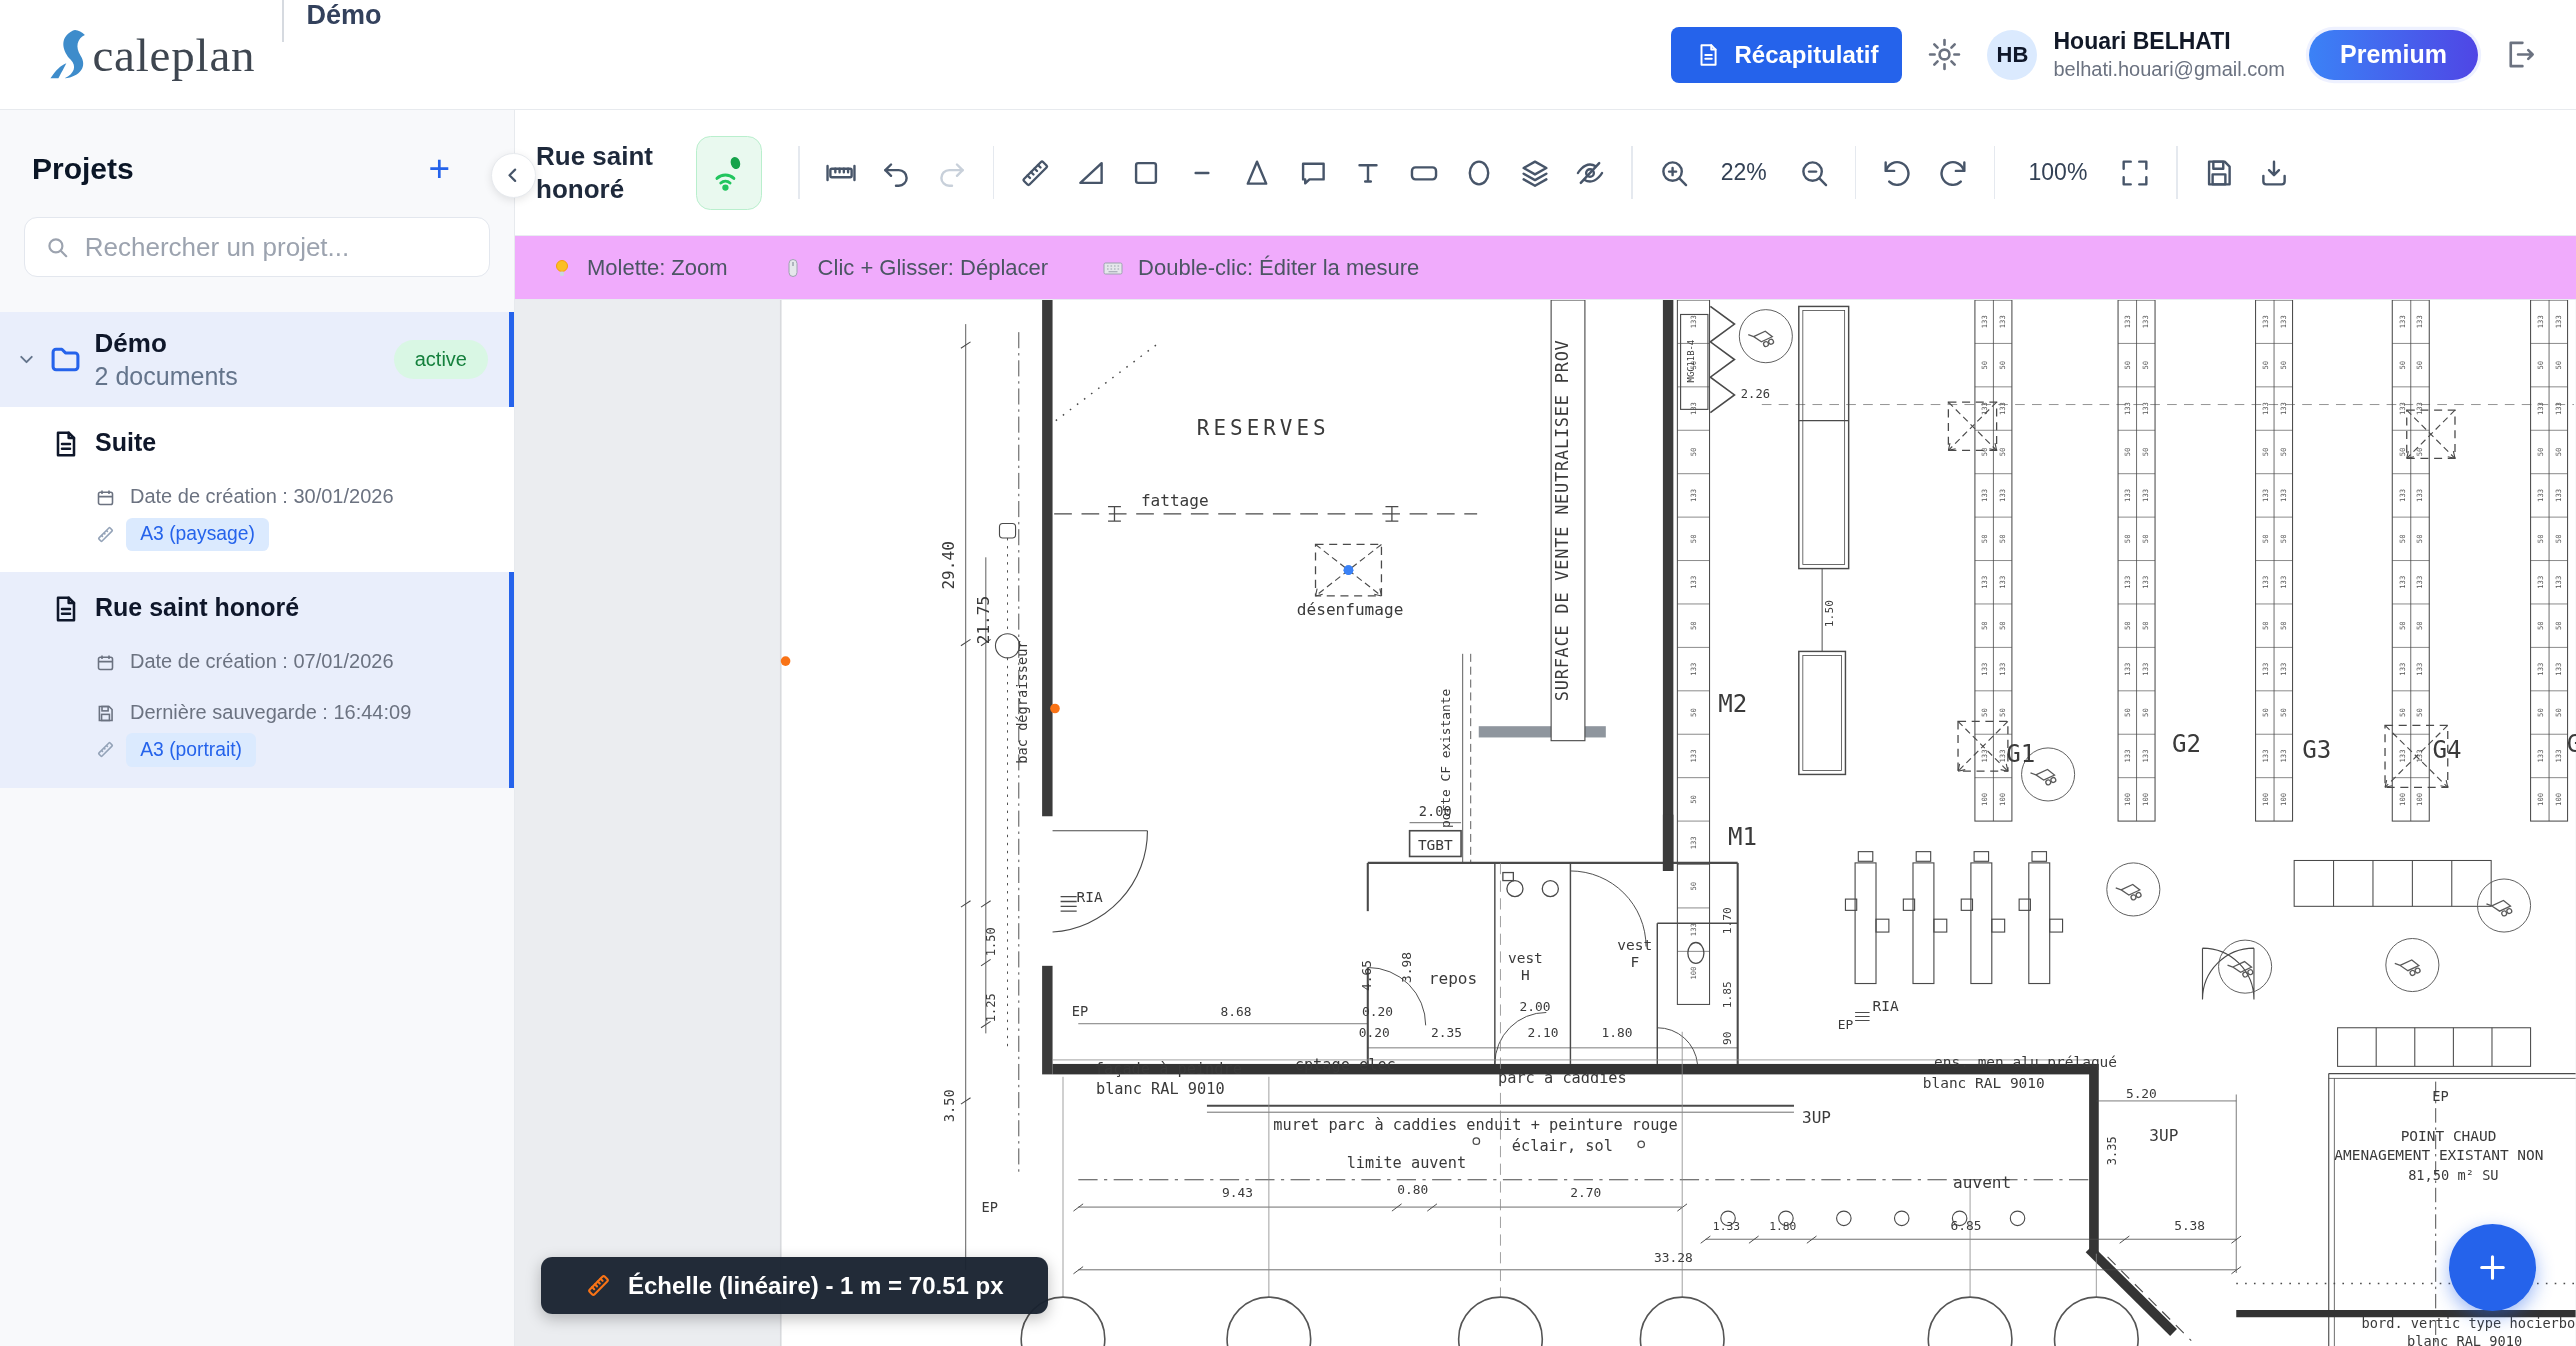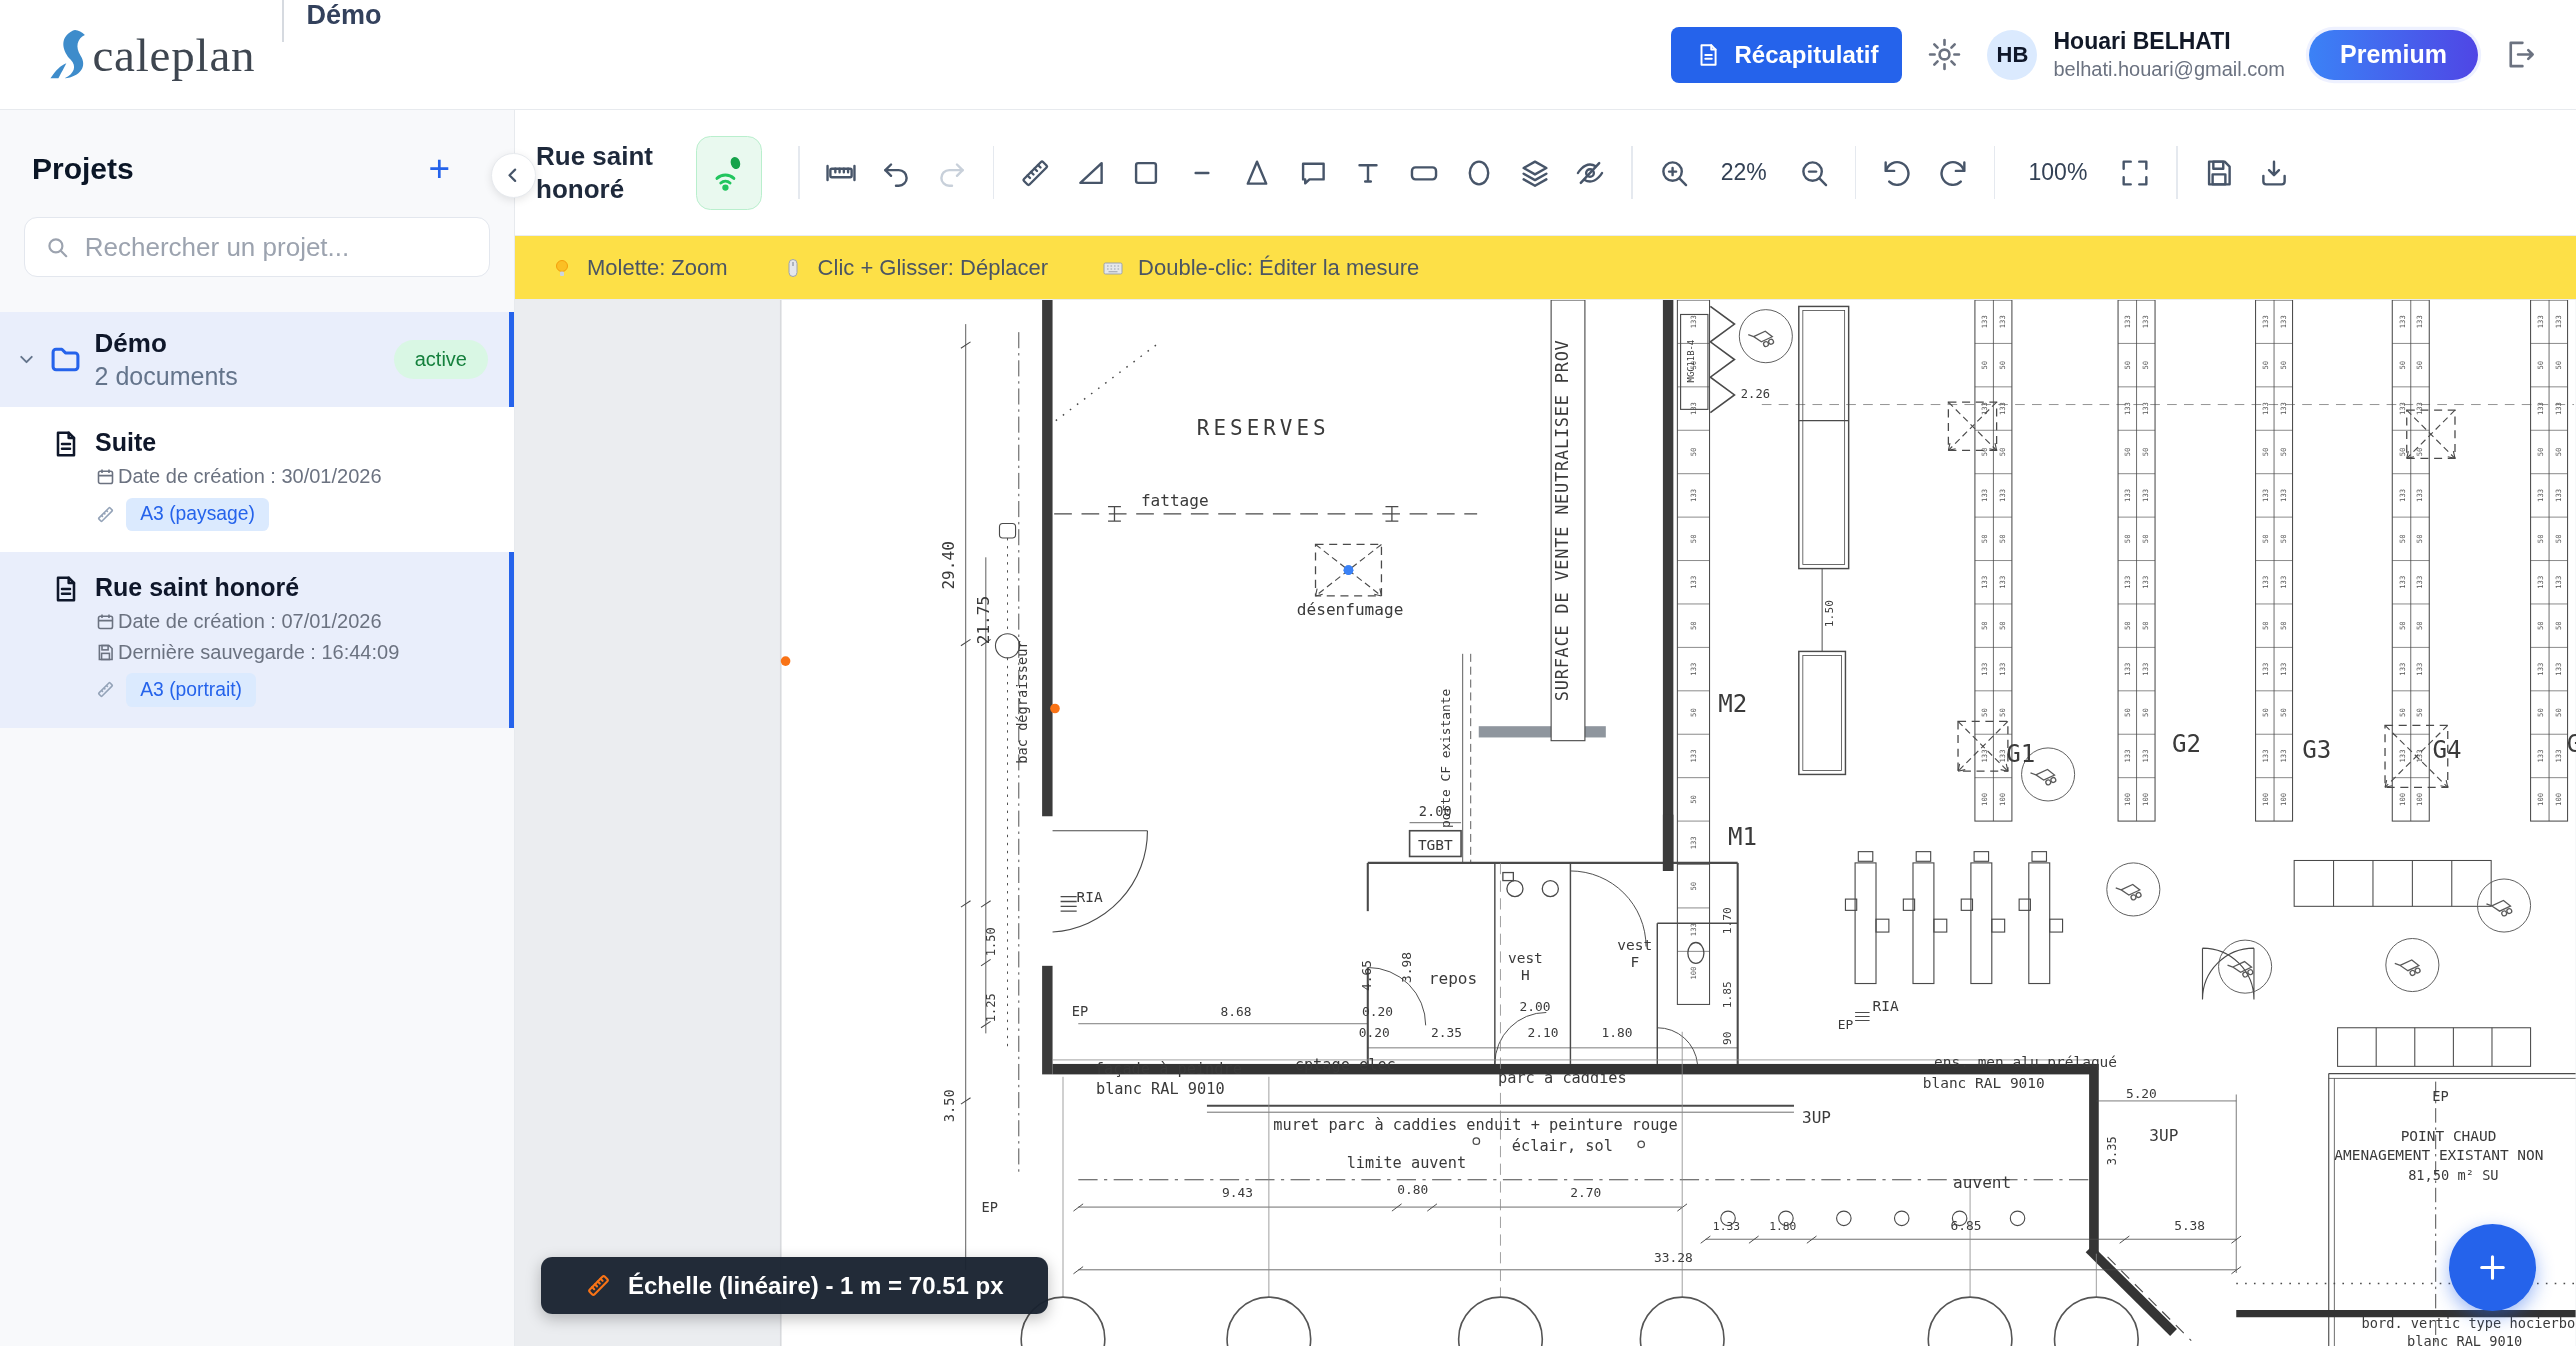--- a/index.html
+++ b/index.html
@@ -40,41 +40,41 @@
   .folder-row { height:95px; background:#e9eefb; border-right:5.6px solid #2563eb; display:flex; align-items:center;
     padding:0 21px 0 16px; gap:11.3px; cursor:pointer; }
   .folder-text { display:flex; flex-direction:column; gap:2.4px; }
   .folder-name { font-size:26px; font-weight:700; color:#0f172a; }
   .folder-meta { font-size:25px; color:#64748b; }
   .badge-active { margin-left:auto; background:#d9f7e4; color:#15803d; font-size:20px; padding:8px 21px; border-radius:21px; }
   .doc-row { padding:21px 21px 21px 50px; display:flex; gap:13px; cursor:pointer; background:#fff; }
   .doc-row.selected { background:#e9eefb; border-right:5.6px solid #2563eb; }
   .doc-body { display:flex; flex-direction:column; gap:8px; }
   .doc-title { font-size:25px; font-weight:700; color:#0f172a; }
-  .doc-meta { display:flex; align-items:center; gap:2px; font-size:20px; color:#6b7280; }
+  .doc-meta { display:flex; align-items:flex-end; gap:14px; font-size:20px; color:#6b7280;margin-top:20px; }
   .doc-tag-row { display:flex; align-items:center; gap:9.7px; margin-top:1.6px; }
   .pill { background:#dbeafe; color:#2563eb; font-size:19.3px; padding:5.6px 14.5px; border-radius:6.4px; }
   .collapse-btn { position:absolute; left:491px; top:153px; width:45px; height:45px; border-radius:50%;
     background:#fff; border:0.8px solid #e7eaee; box-shadow:0 2.4px 8px rgba(0,0,0,.10); z-index:40;
     display:flex; align-items:center; justify-content:center; cursor:pointer; }
 
   
   .main { position:absolute; left:515px; top:110px; width:2061px; height:1237px; }
   .toolbar { height:126px; background:#fff; border-bottom:0.8px solid #e9edf1; display:flex; align-items:center;
     padding:0 21px; gap:10.5px; }
   .doc-title-block { width:138px; font-size:26px; font-weight:700; color:#1e293b; line-height:1.25; }
   .status-btn { width:66px; height:74px; border-radius:14.5px; background:#e9f9ef; border:1.6px solid #b9efcd;
     display:flex; align-items:center; justify-content:center; margin:0 17.7px 0 11.3px; cursor:pointer; }
   .tbtn { width:45px; height:45px; border:none; background:none; display:flex; align-items:center; justify-content:center;
     cursor:pointer; border-radius:6.4px; }
   .tbtn svg { width:34px; height:34px; fill:none; stroke:#475569; stroke-width:1.7; stroke-linecap:round; stroke-linejoin:round; }
   .tbtn.disabled svg { stroke:#c8d0da; }
   .tb-div { width:1.6px; height:53px; background:#e5e9ef; margin:0 8px; }
   .zoom-label { width:74px; text-align:center; font-size:23px; color:#334155; }
-  .hintbar { height:64px; background:#fde047; border-bottom:0.8px solid #e8ecf0; display:flex; align-items:center;
+  .hintbar { height:64px; background:#f0abfc; border-bottom:0.8px solid #e8ecf0; display:flex; align-items:center;
     gap:53px; padding-left:35px; }
   .hint { display:flex; align-items:center; gap:13px; font-size:22px; color:#4b5563; }
 
   .canvas { position:relative; height:1047px; background:#ebedf0; overflow:hidden; }
   .plan-svg { position:absolute; left:0; top:0; }
 
   .scale-tooltip { position:absolute; left:26px; top:957px; height:57px; background:rgba(25,34,48,.96);
     border-radius:11.3px; display:flex; align-items:center; gap:16px; padding:0 44px; box-shadow:0 4.8px 14.5px rgba(0,0,0,.25); }
   .scale-tooltip span { color:#fff; font-size:24px; font-weight:700; }
   .fab { position:absolute; left:1934px; top:924px; width:87px; height:87px; border-radius:50%; background:#2563eb;

